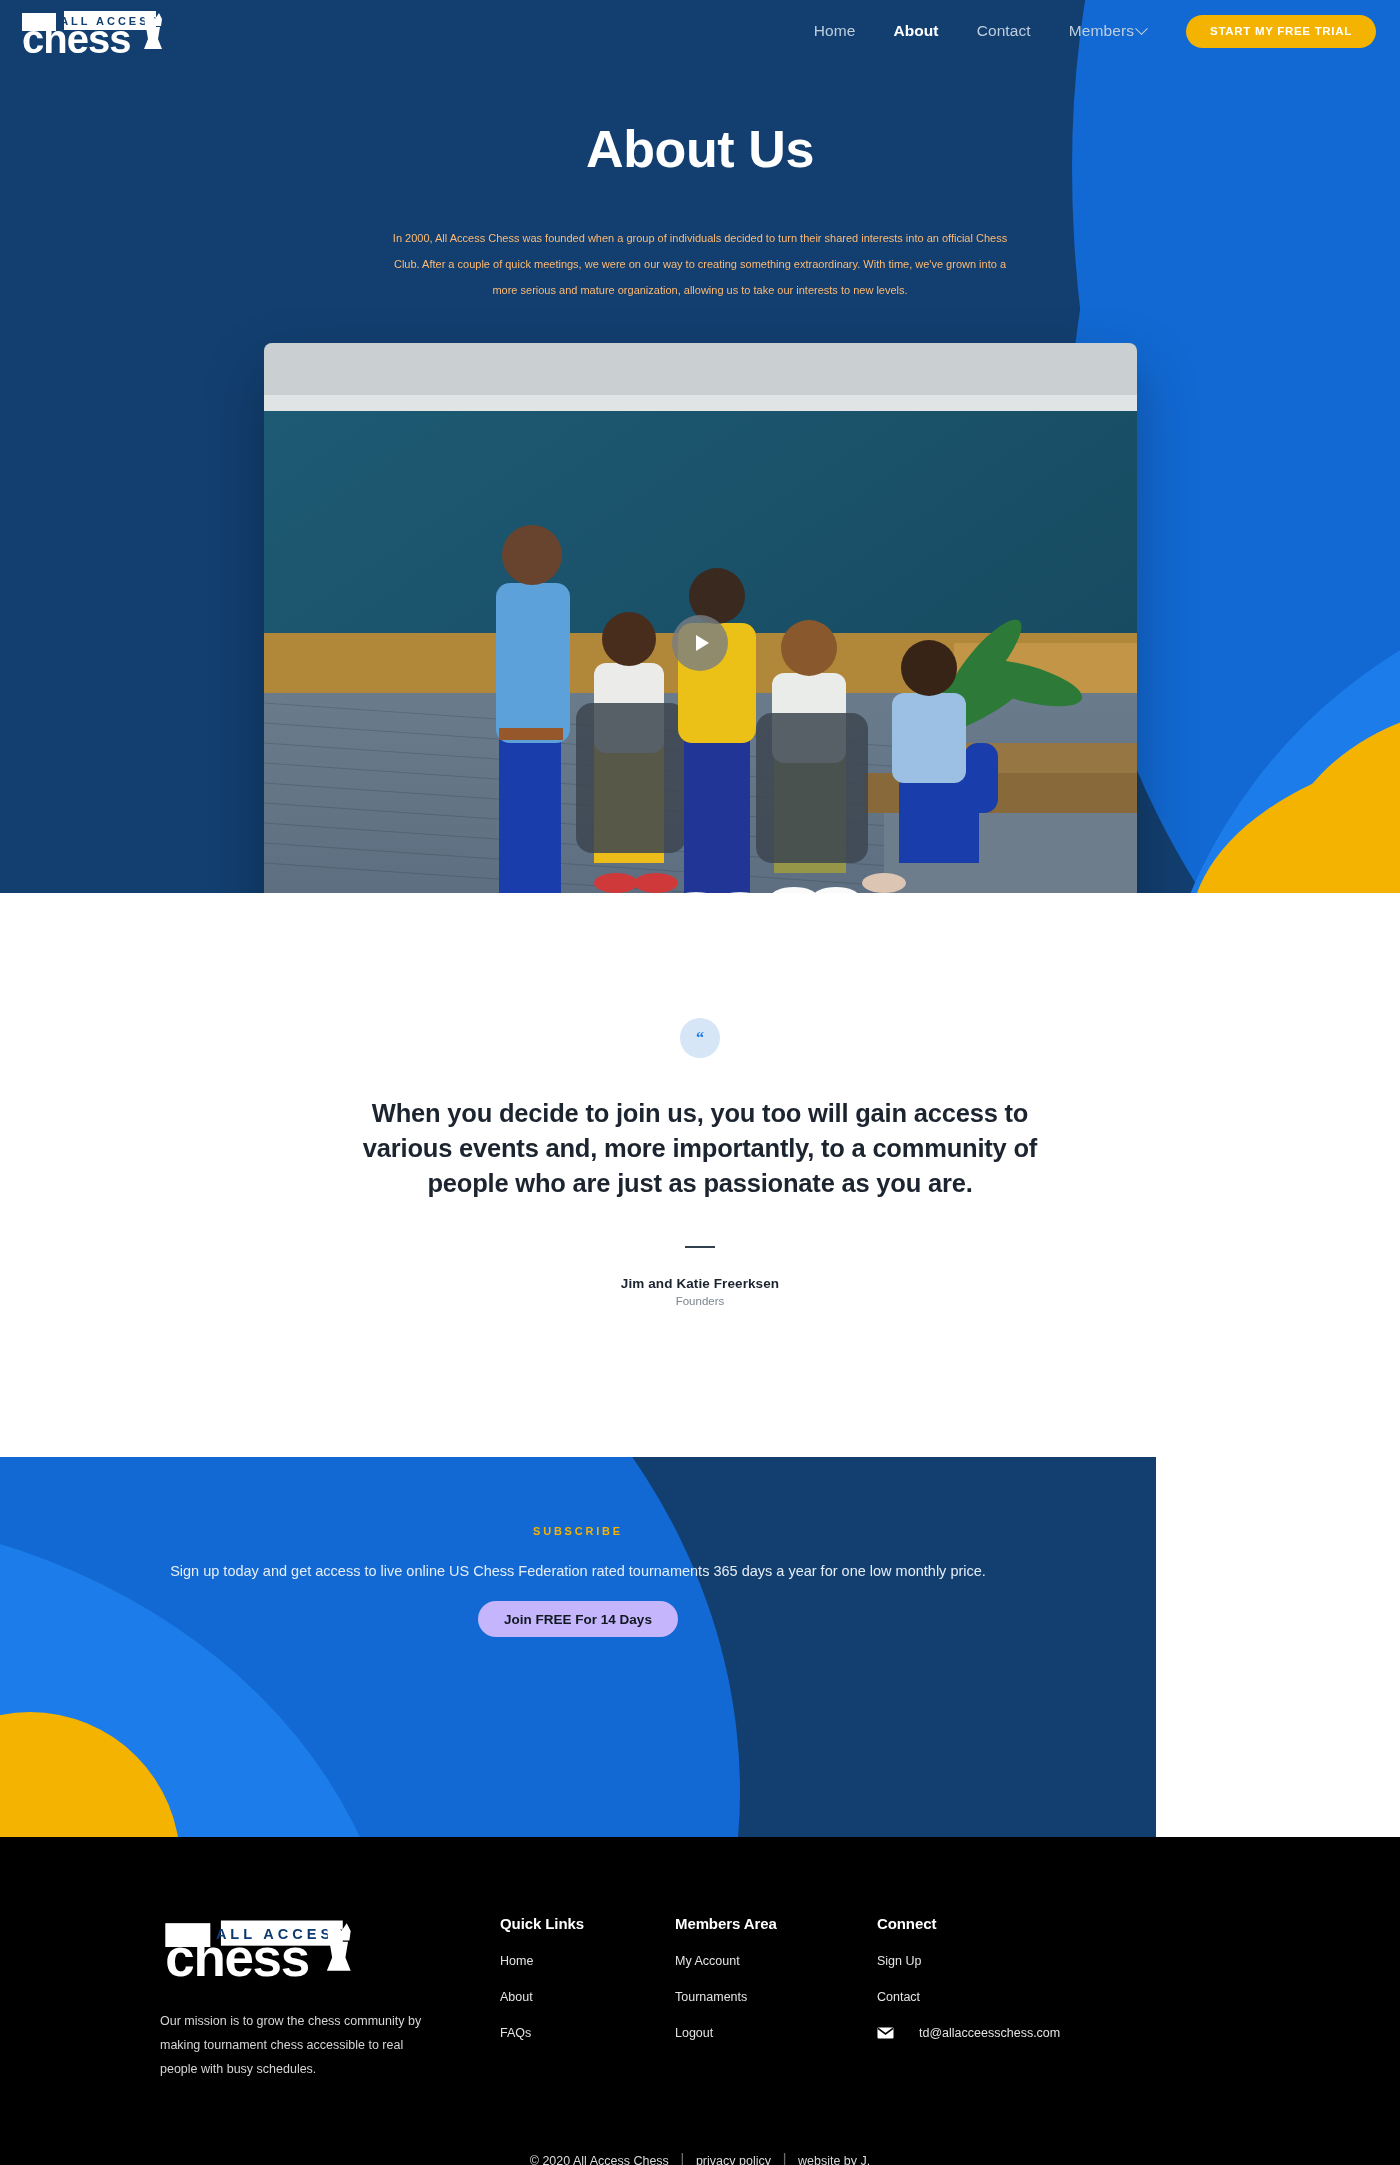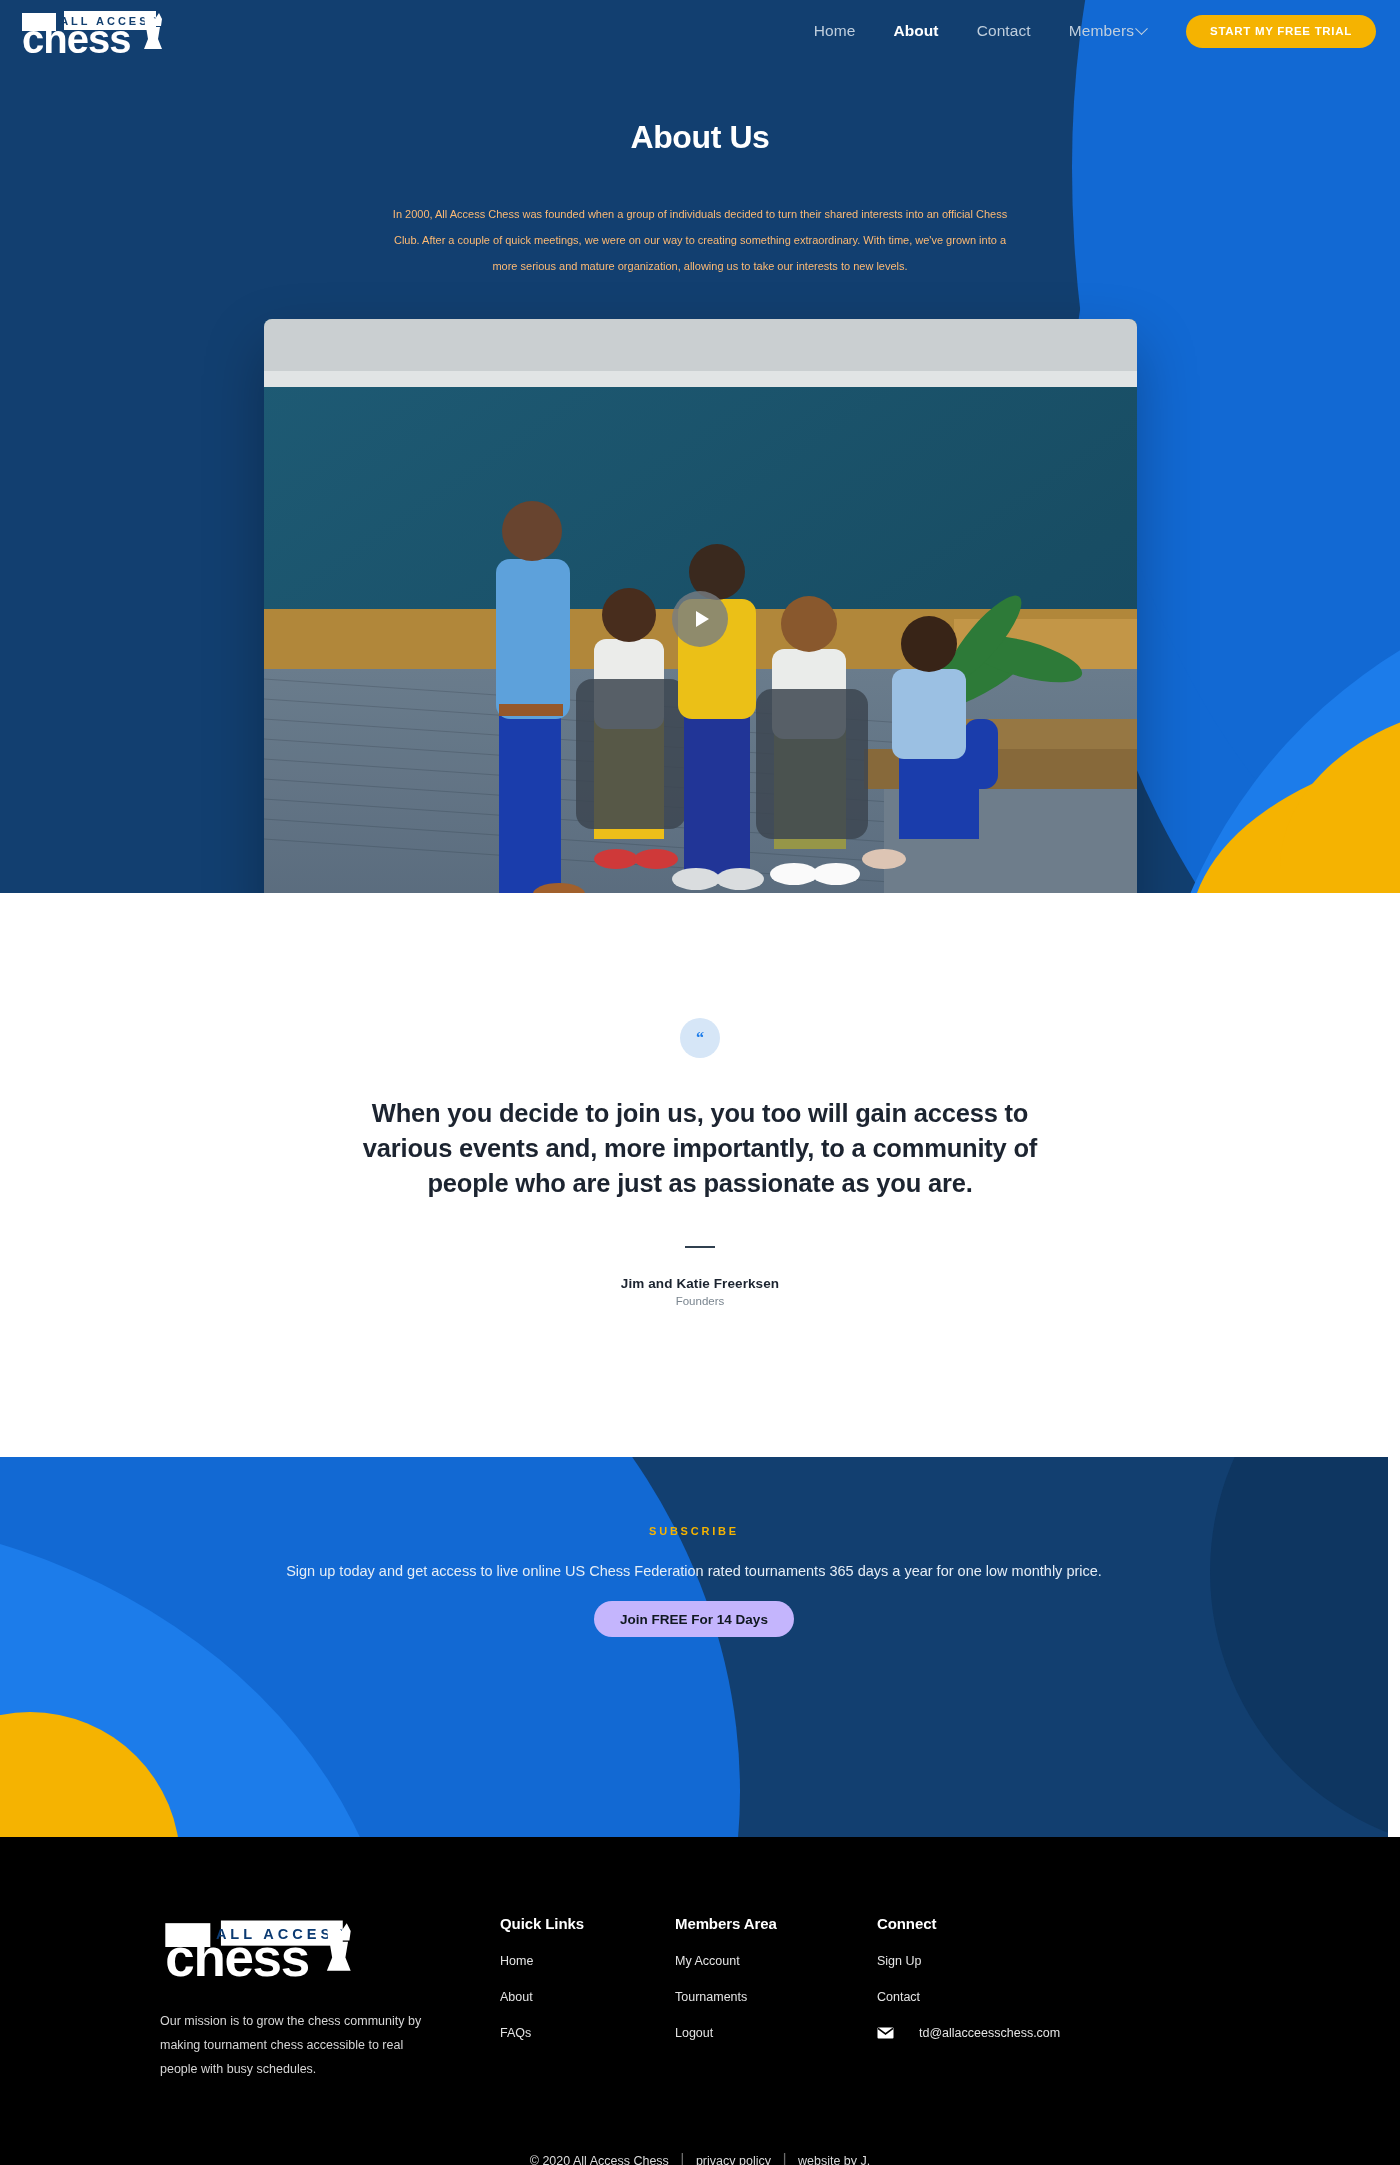--- a/index.html
+++ b/index.html
@@ -112,21 +112,21 @@
 
   
   .hero-content {
     position: relative;
     z-index: 10;
     text-align: center;
     padding-top: 56px;
   }
   .hero-title {
     color: #ffffff;
-    font-size: 32px;
+    font-size: 52px;
     font-weight: bold;
     letter-spacing: -0.4px;
     line-height: 1.2;
   }
   .hero-para {
     margin: 45px auto 16px;
     width: 640px;
     color: #fdba74;
     font-size: 11px;
     line-height: 26px;
@@ -205,21 +205,21 @@
   }
   .quote-role {
     color: #7a858f;
     font-size: 11.5px;
     margin-top: 4px;
   }
 
   
   .subscribe {
     position: relative;
-    width: 1388px;
+    width: 1156px;
     height: 380px;
     background: #123F70;
     overflow: hidden;
   }
   .sub-blue-left {
     position: absolute;
     left: -780px; top: -330px;
     width: 1520px; height: 1280px;
     background: #1269D3;
     border-radius: 0 52% 48% 0;

